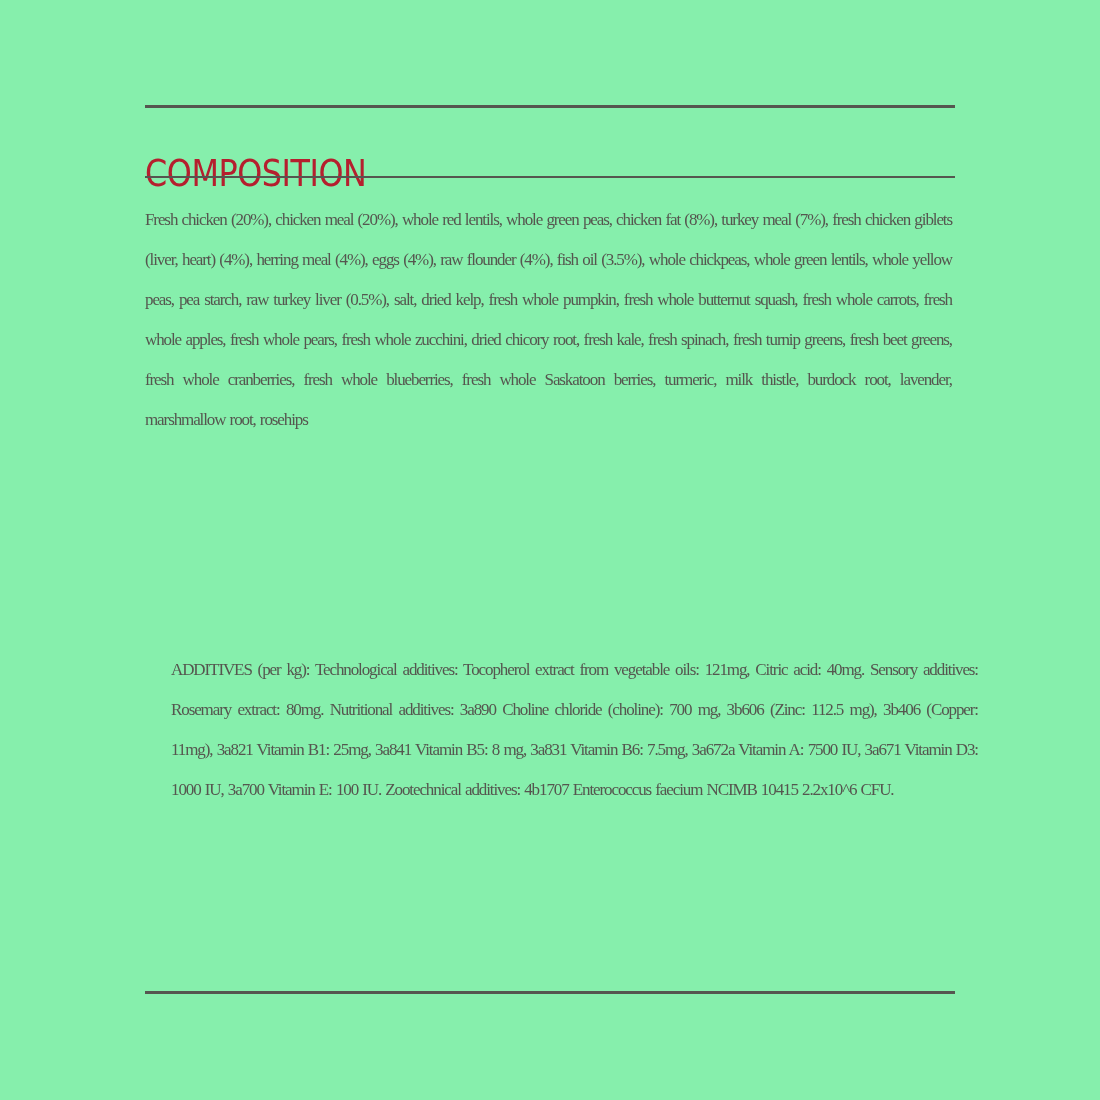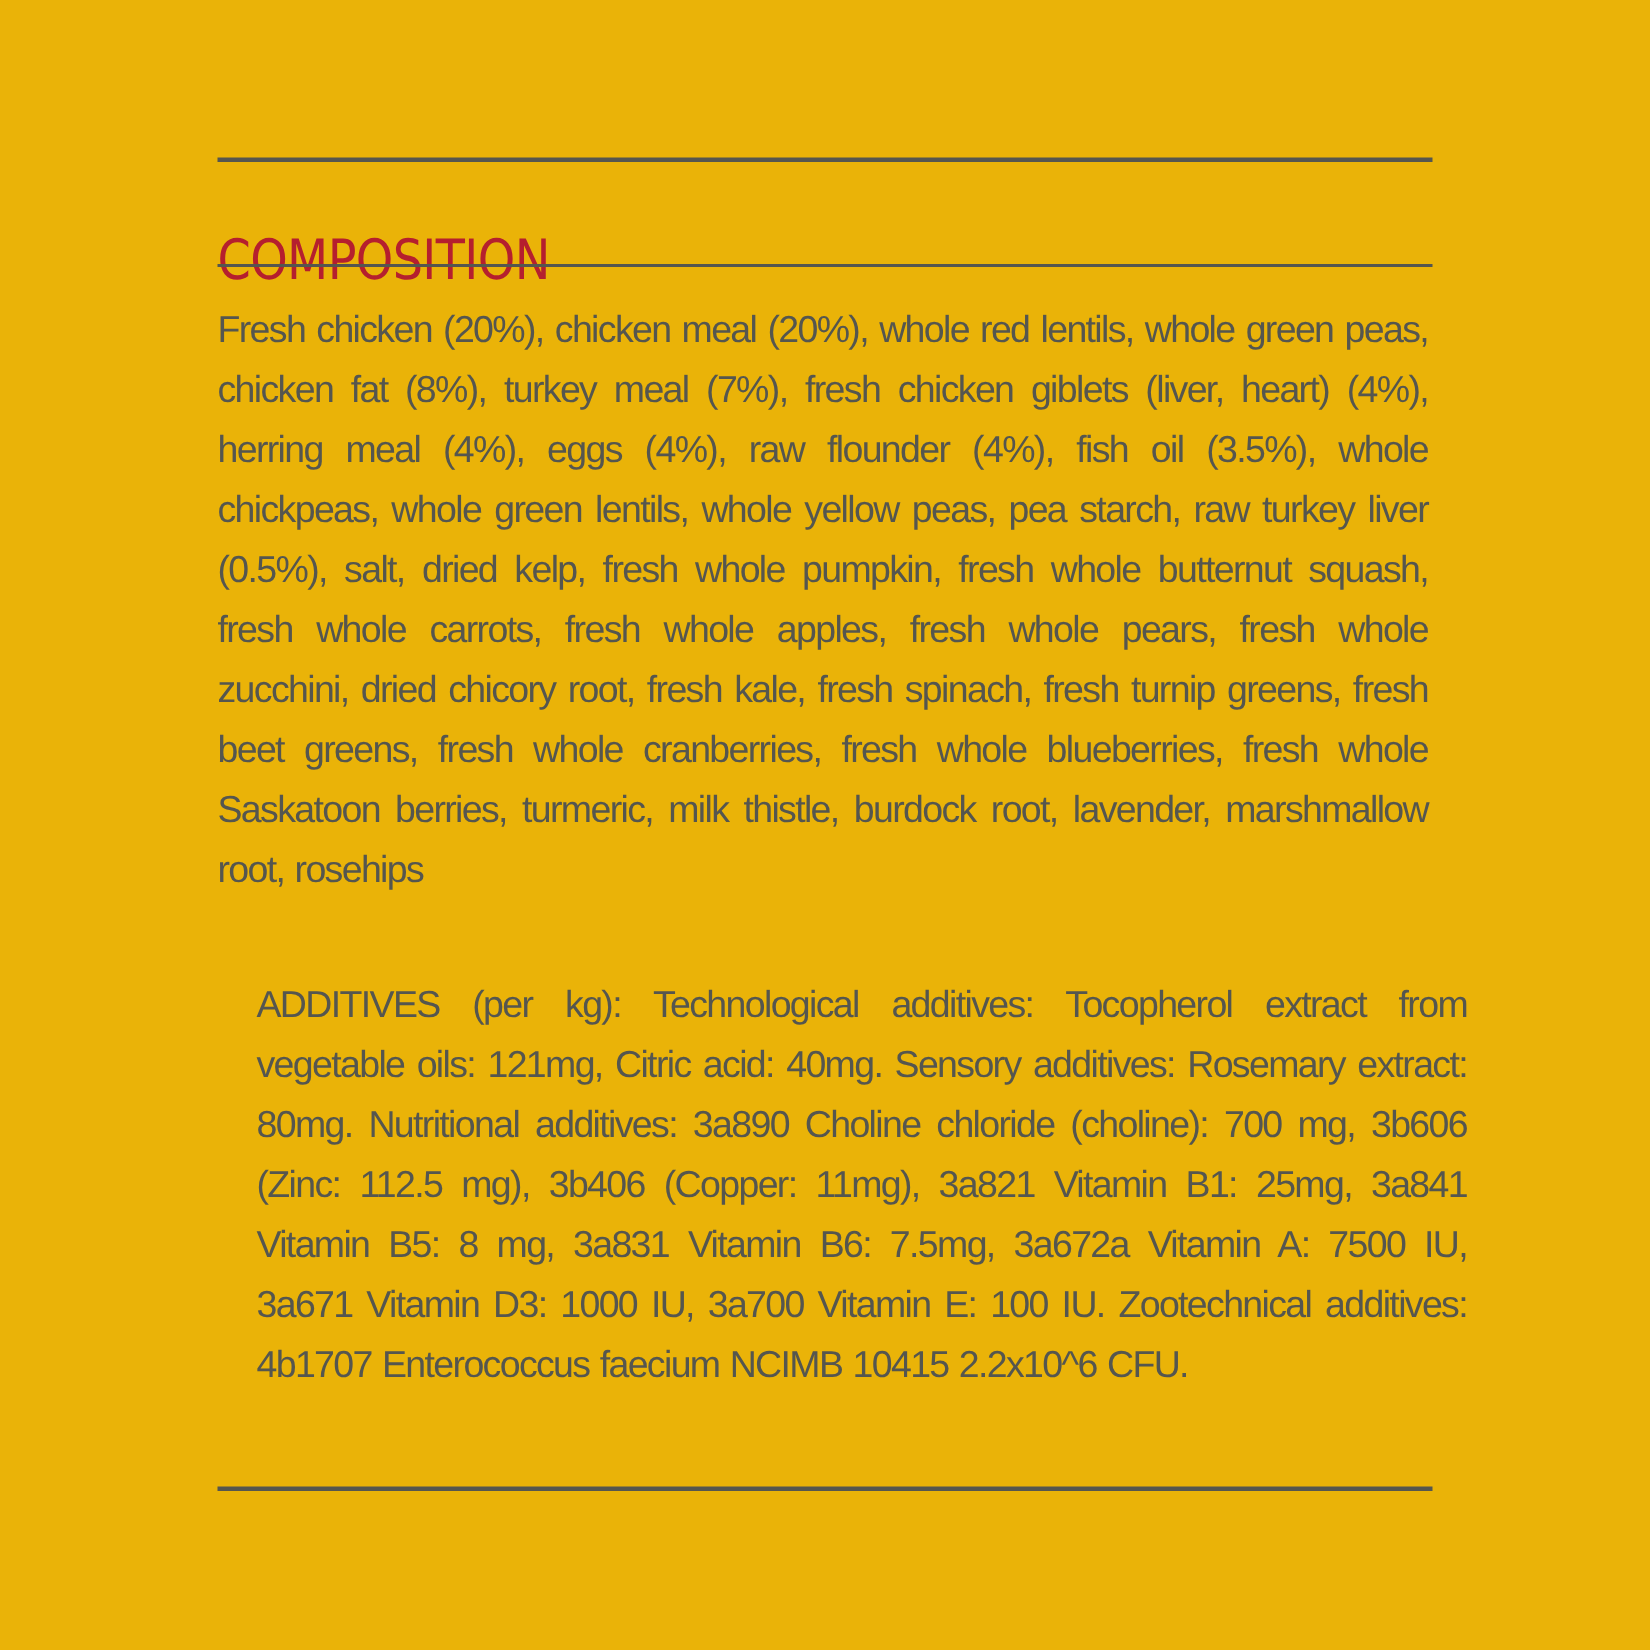--- a/index.html
+++ b/index.html
@@ -7,21 +7,21 @@
       padding: 0;
       width: 1100px;
       height: 1100px;
       background: #f2f1de;
       overflow: hidden;
     }
     .page {
       position: relative;
       width: 1100px;
       height: 1100px;
-      background: #eab308;
+      background: #86efac;
     }
     .rule {
       position: absolute;
       left: 145px;
       width: 810px;
       height: 3px;
       background: #55564f;
     }
     .rule.top { top: 105px; }
     .rule.mid { top: 176px; height: 2px; }
@@ -36,22 +36,22 @@
       color: #b51f2e;
       line-height: 46px;
       font-weight: normal;
       transform: scaleX(0.86);
       transform-origin: left center;
     }
     .body-text {
       position: absolute;
       left: 145px;
       width: 807px;
-      font-family: Liberation Sans, sans-serif;
-      font-size: 25px;
+      font-family: Liberation Serif, serif;
+      font-size: 17px;
       color: #55564f;
       line-height: 40px;
       text-align: justify;
       letter-spacing: -1.1px;
       word-spacing: 1px;
       margin: 0;
     }
     .ingredients { top: 200px; }
     .additives { top: 650px; margin-left: 26px; }
   </style>

